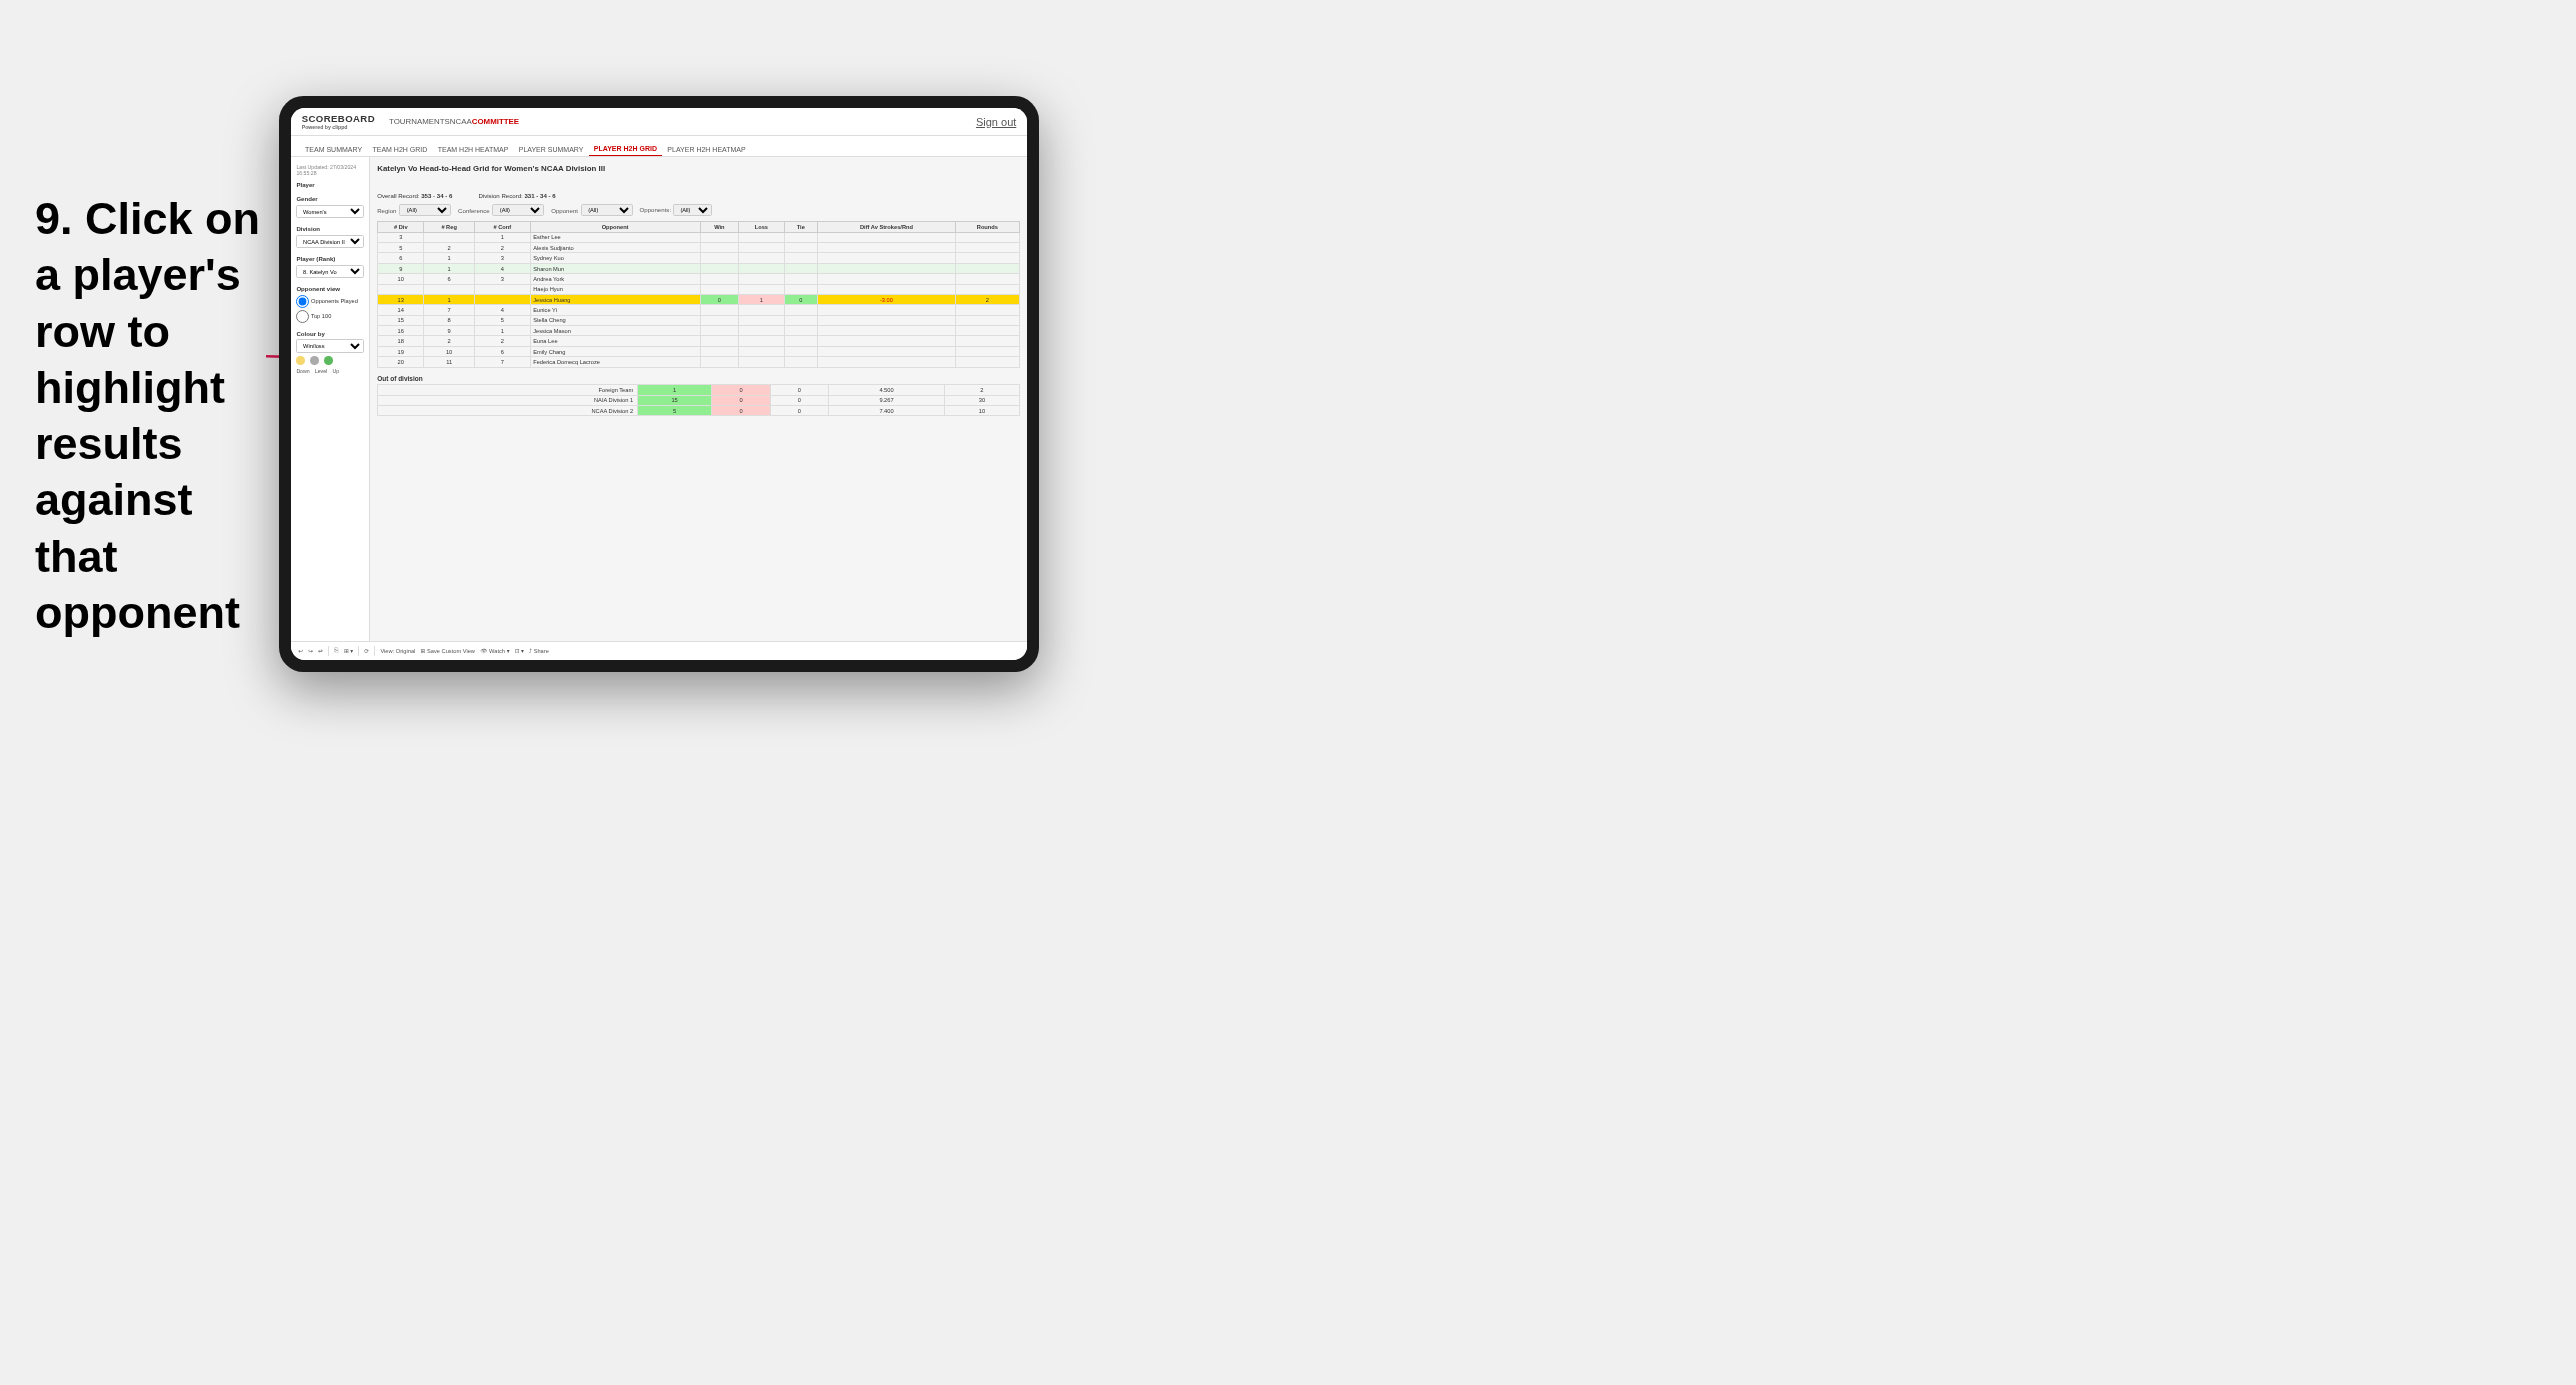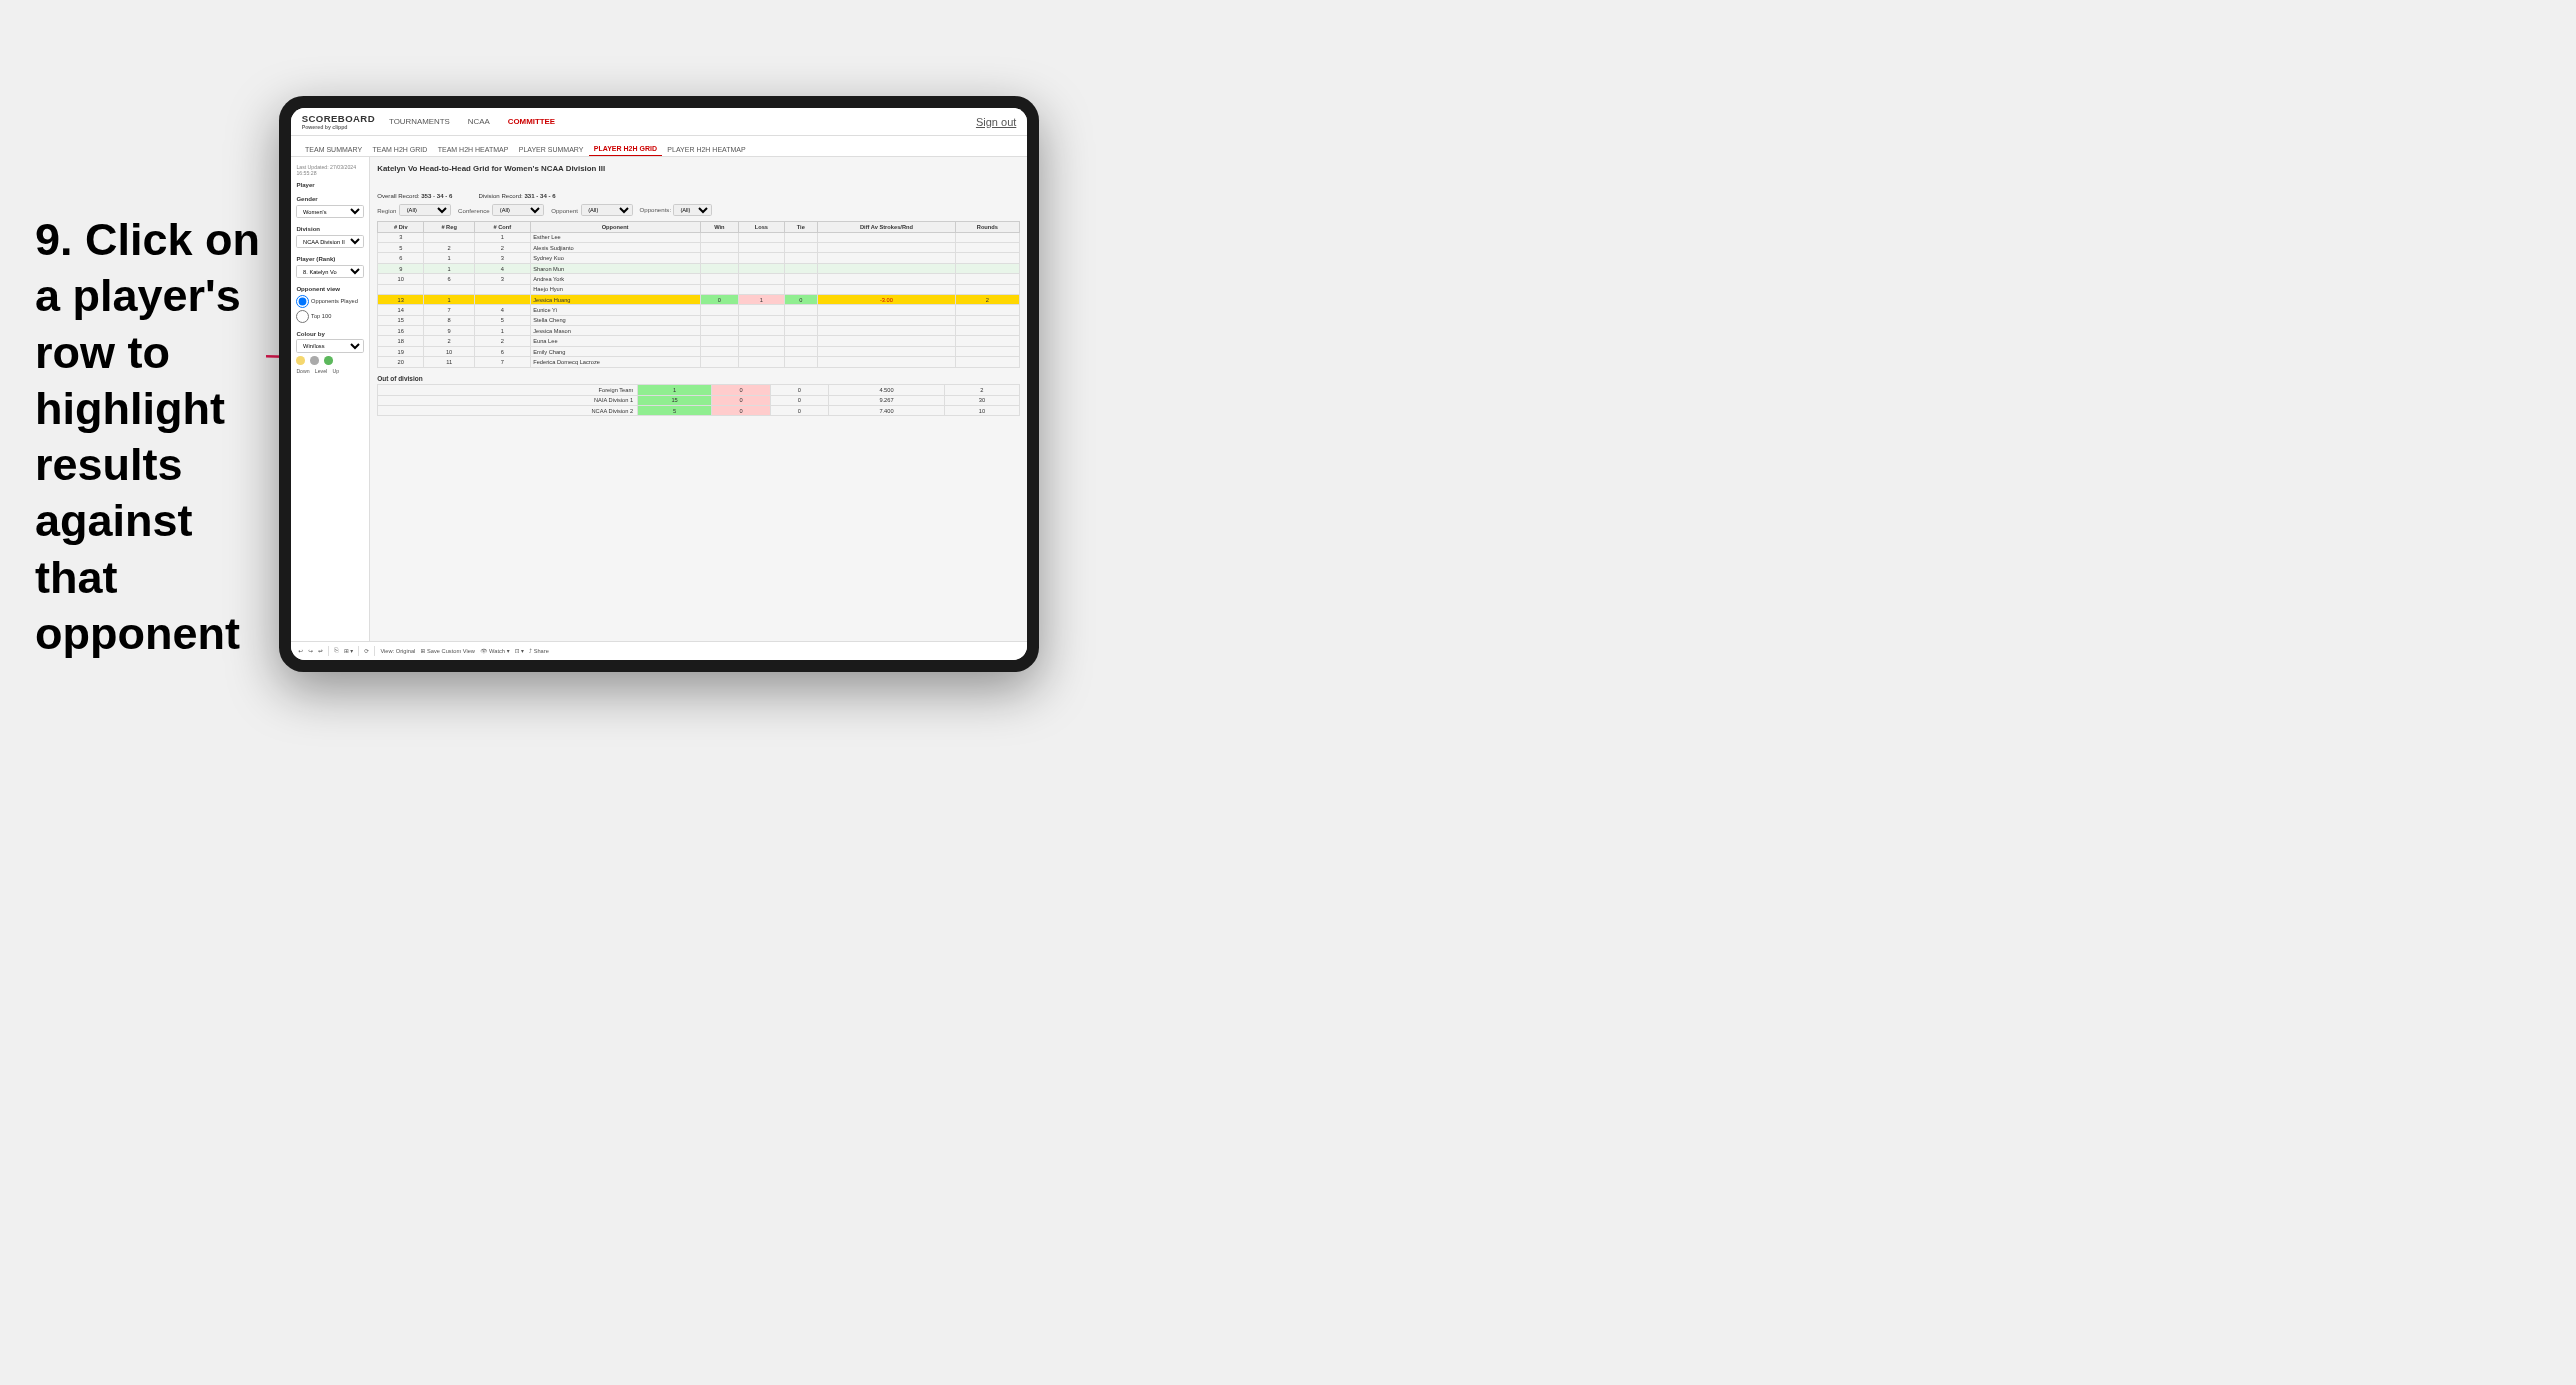--- a/index.html
+++ b/index.html
@@ -31,21 +31,21 @@
       border-radius: 14px;
       overflow: hidden;
       display: flex;
       flex-direction: column;
     }
 
     
     .annotation {
       position: absolute;
       left: 35px;
-      top: 212px;
+      top: 191px;
       font-size: 45px;
       font-weight: bold;
       color: #000;
       line-height: 1.25;
       width: 245px;
     }
 
     
     .nav-bar {
       display: flex;
@@ -66,21 +66,21 @@
       font-size: 9.6px;
       font-weight: 900;
       letter-spacing: 0.4px;
     }
     .nav-logo .sub {
       font-size: 5.2px;
       color: #666;
     }
     .nav-links {
       display: flex;
-      gap: 18px;
+      gap: 0;
       flex: 1;
     }
     .nav-link {
       font-size: 7.9px;
       color: #555;
       cursor: pointer;
       padding: 1.7px 0;
     }
     .nav-link.active {
       color: #cc0000;

